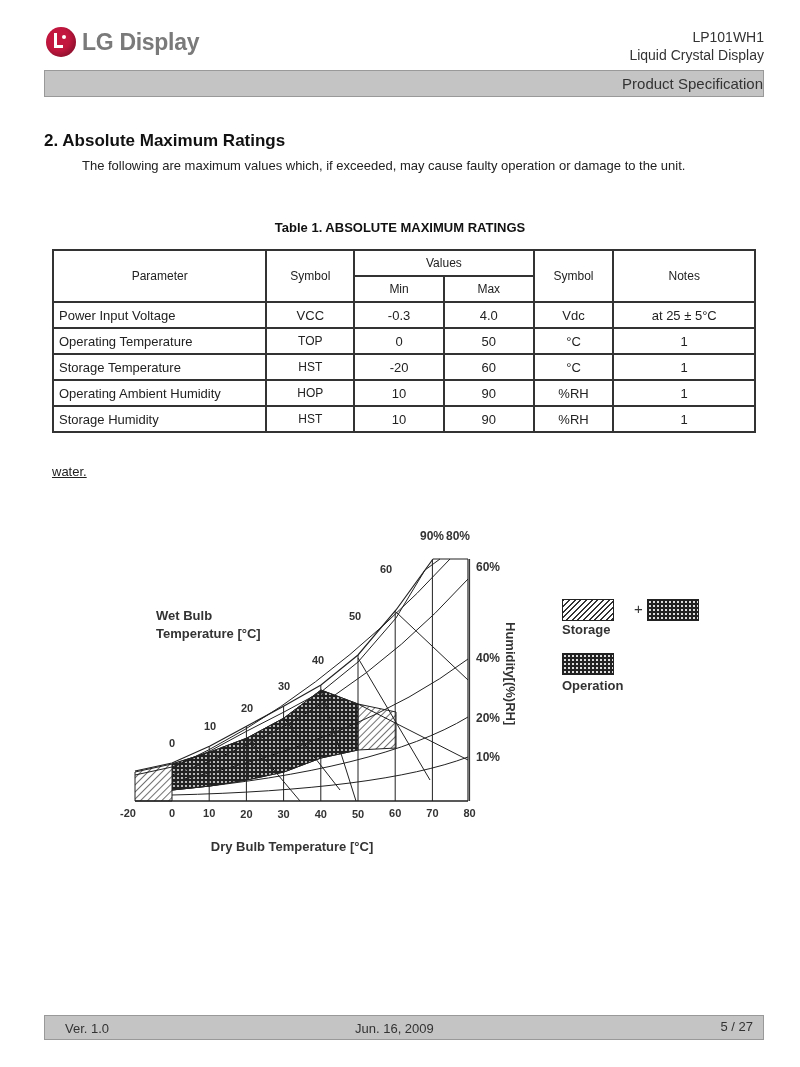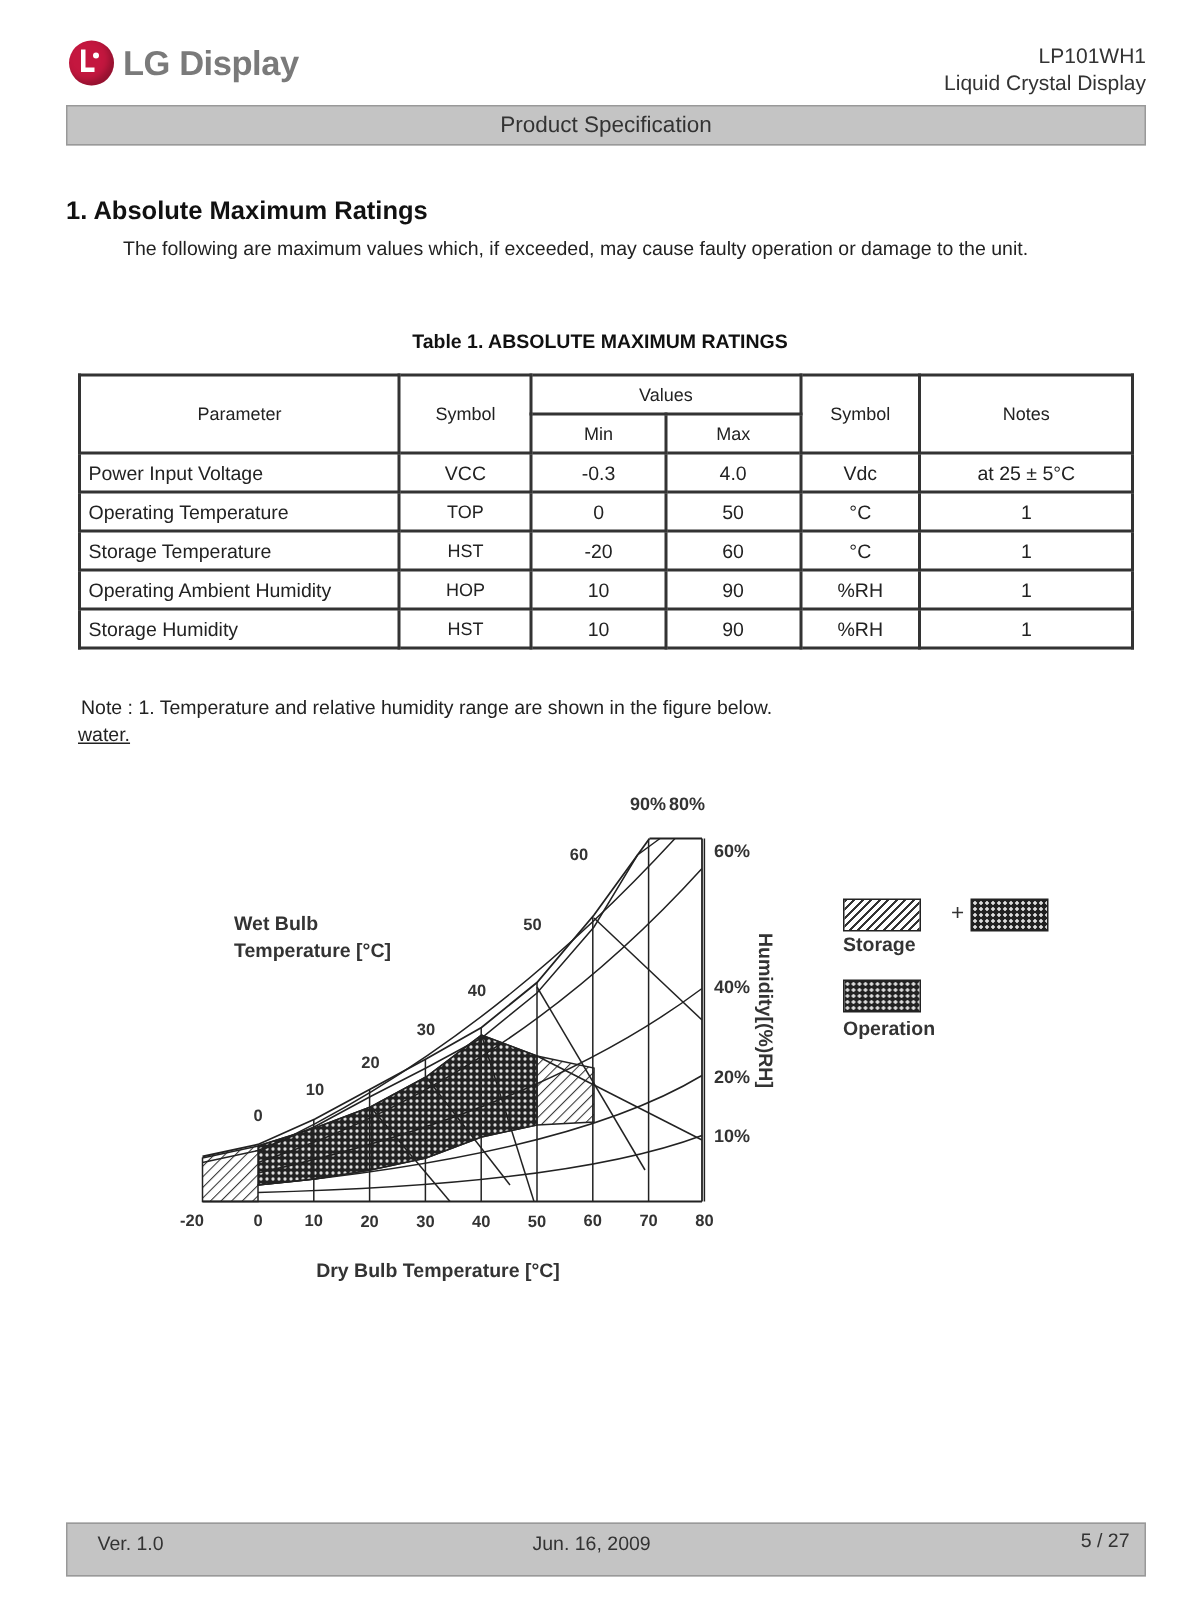--- a/index.html
+++ b/index.html
@@ -8,58 +8,58 @@
   .abs { position:absolute; }
   #logo { left:46px; top:27px; display:flex; align-items:center; }
   #logo-mark { width:30px; height:30px; border-radius:50%; background:#c4173f; position:relative;
                box-shadow: inset -3px -3px 5px rgba(0,0,0,0.25); }
   #logo-mark .lg-l { position:absolute; left:8px; top:6px; width:3px; height:14px; background:#fff; }
   #logo-mark .lg-l2 { position:absolute; left:8px; top:18px; width:9px; height:3px; background:#fff; }
   #logo-mark .lg-dot { position:absolute; left:16px; top:8px; width:4px; height:4px; border-radius:50%; background:#fff; }
   #logo-text { font-size:23px; font-weight:bold; color:#7a7a7a; margin-left:6px; letter-spacing:-0.3px; }
   #hdr-right { right:36px; top:28px; text-align:right; font-size:14px; color:#333; line-height:18px; }
   .bar { left:44px; width:720px; background:#c4c4c4; border:1px solid #999; box-sizing:border-box; }
-  #spec-bar { top:70px; height:27px; text-align:center; font-size:15px; line-height:26px; color:#333; }
+  #spec-bar { top:70px; height:27px; text-align:right; font-size:15px; line-height:26px; color:#333; }
   #sec-title { left:44px; top:131px; font-size:17px; font-weight:bold; color:#111; }
   #intro { left:54px; top:157px; width:680px; font-size:13px; line-height:18px; color:#222;margin-left:28px; }
   #tbl-cap { left:0; width:800px; top:220px; text-align:center; font-size:13px; font-weight:bold; color:#111; }
   table#amr { position:absolute; left:52px; top:249px; width:704px; border-collapse:collapse; font-size:13px; color:#222; }
   #amr td, #amr th { border:2px solid #333; padding:0; font-weight:normal; height:24px; }
   #amr th { font-size:12px; }
   #amr td.p { text-align:left; padding-left:5px; }
   #amr td.c { text-align:center; }
   .sc { font-variant: small-caps; font-size:12px; }
   #note { left:54px; top:463px; font-size:13px; line-height:18px; color:#222; }
   #note .ind { padding-left:62px; }
   #note .w { margin-left:-2px;text-decoration:underline; }
   #chart { left:110px; top:525px; }
   #legend { left:560px; top:597px; }
   .lg-box { position:absolute; width:52px; height:22px; border:1px solid #222; box-sizing:border-box; }
   .lg-txt { position:absolute; font-size:13px; font-weight:bold; color:#333; }
-  #footer { top:1015px; height:36px; font-size:13px; color:#333; }
+  #footer { top:1015px; height:25px; font-size:13px; color:#333; }
   #footer span { position:absolute; top:5px; }
 </style>
 </head>
 <body>
 
 <div id="logo" class="abs">
   <div id="logo-mark">
     <div class="lg-l"></div>
       <div class="lg-l2"></div>
       <div class="lg-dot"></div>
   </div>
   <span id="logo-text">LG Display</span>
 </div>
 <div id="hdr-right" class="abs">
   <div>LP101WH1</div>
   <div>Liquid Crystal Display</div>
 </div>
 <div id="spec-bar" class="abs bar">Product Specification</div>
 
-<div id="sec-title" class="abs">1. Absolute Maximum Ratings</div>
+<div id="sec-title" class="abs">2. Absolute Maximum Ratings</div>
 <div id="intro" class="abs">The following are maximum values which, if exceeded, may cause faulty operation or damage to the unit.</div>
 <div id="tbl-cap" class="abs">Table 1.  ABSOLUTE MAXIMUM RATINGS</div>
 
 <table id="amr">
   <colgroup>
     <col style="width:214px">
       <col style="width:88px">
       <col style="width:90px">
       <col style="width:90px">
       <col style="width:80px">
@@ -114,21 +114,20 @@
     <td class="c sc">HST</td>
     <td class="c">10</td>
     <td class="c">90</td>
     <td class="c">%RH</td>
     <td class="c">1</td>
   </tr>
 </tbody>
   </table>
 
 <div id="note" class="abs">
-  <div>Note : 1. Temperature and relative humidity range are shown in the figure below.</div>
   <div class="w">water.</div>
 </div>
 
 <svg id="chart" class="abs" width="430" height="340" viewBox="110 525 430 340">
   <defs>
     <pattern id="hatch" width="5" height="5" patternUnits="userSpaceOnUse" patternTransform="rotate(45)">
       <rect width="5" height="5" fill="#fff"></rect>
       <line x1="0" y1="0" x2="0" y2="5" stroke="#333" stroke-width="1.4"></line>
     </pattern>
     <pattern id="dots" width="4" height="4" patternUnits="userSpaceOnUse">

